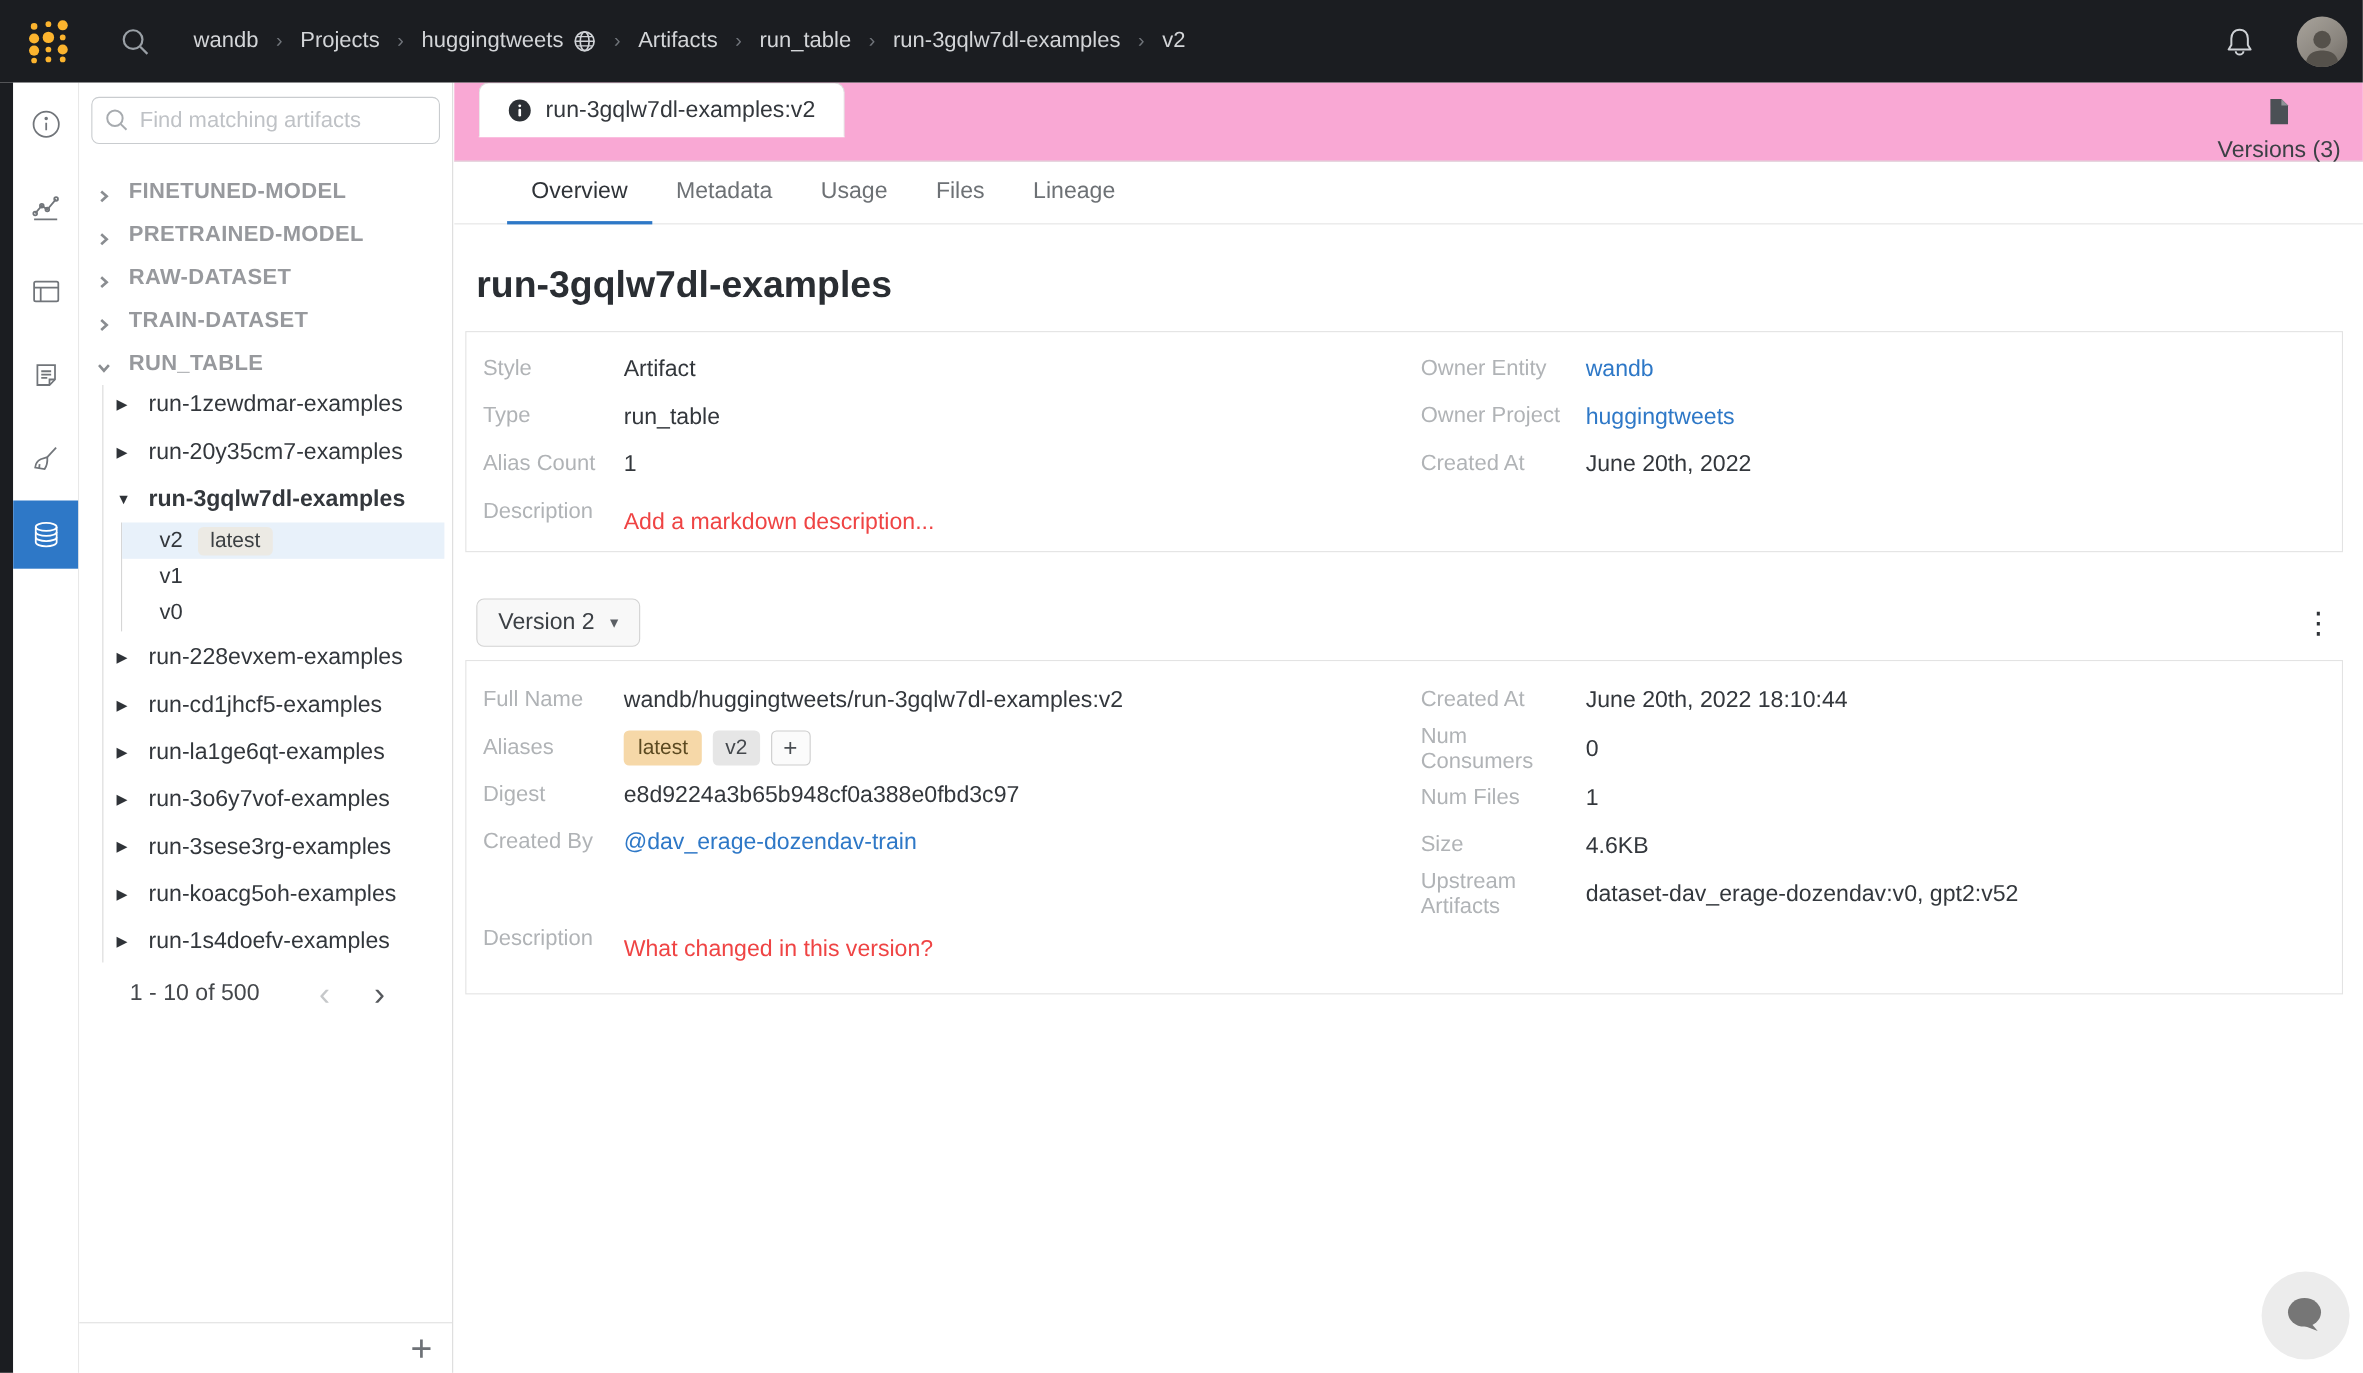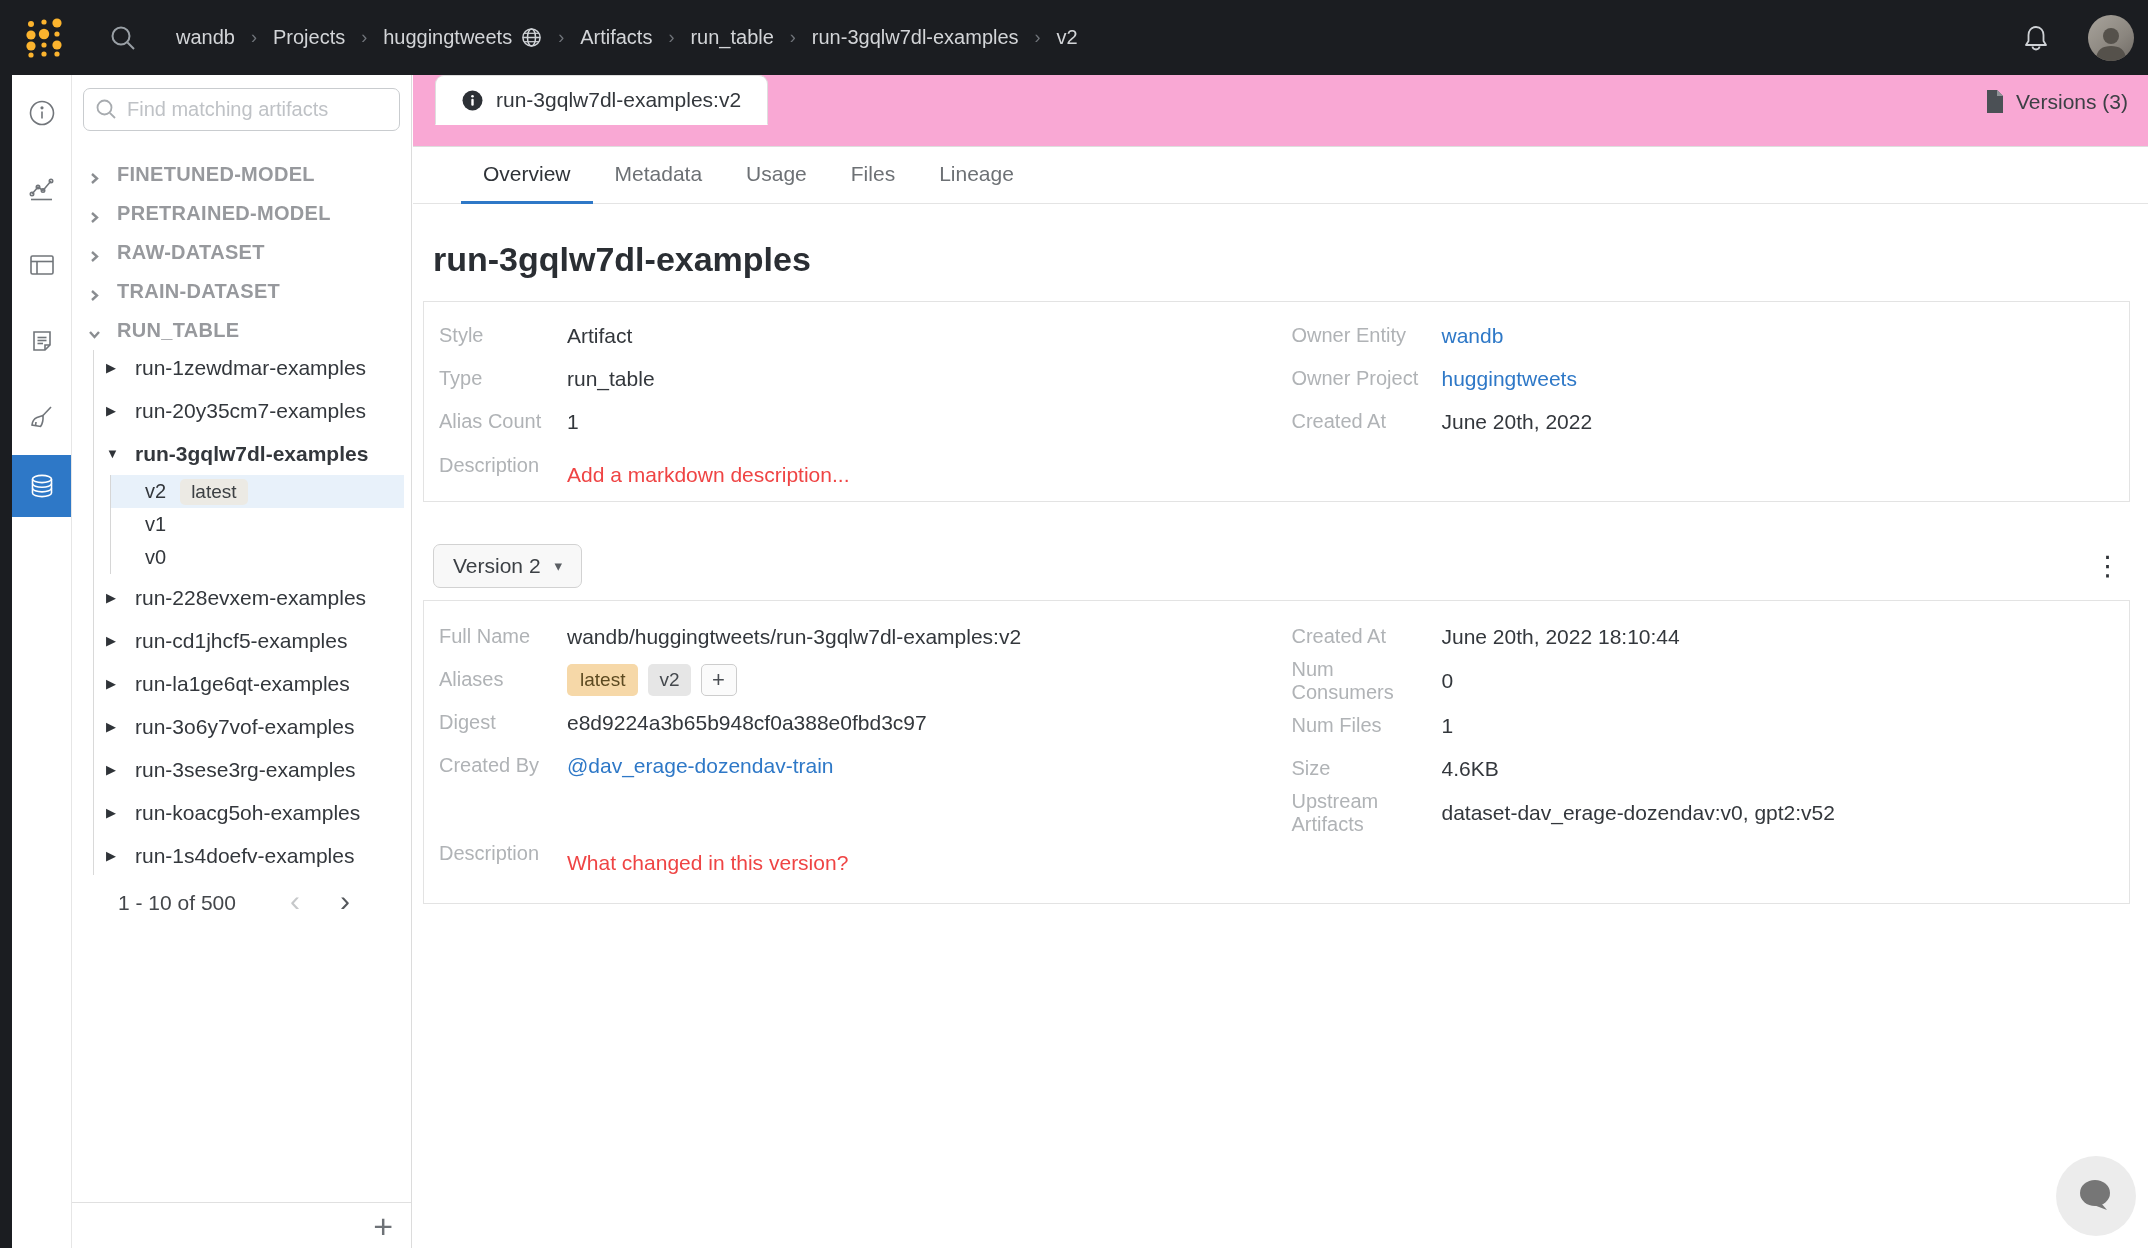--- a/index.html
+++ b/index.html
@@ -68,41 +68,41 @@
   .run-row .tri{ font-size:13px; color:#2f3338; flex:none; width:12px; }
   .run-row.bold{ font-weight:700; }
 
   .version-list{ margin:0 7px 2px 38px; border-left:1px solid #d6d6d6; }
   .ver-row{ height:33px; display:flex; align-items:center; padding-left:34px; gap:14px;
     font-size:20px; color:#33373c; cursor:pointer; }
   .ver-row.selected{ background:#e8f1fa; }
   .tag-latest-side{ background:#eceae4; border-radius:5px; padding:2px 11px;
     font-size:19px; color:#3c4043; }
 
-  .pagination{ margin-top:14px; padding-left:46px; display:flex; align-items:flex-start;
+  .pagination{ margin-top:14px; padding-left:46px; display:flex; align-items:flex-end;
     font-size:21px; color:#44474b; }
   .pg-chev{ font-size:30px; line-height:20px; cursor:pointer; font-weight:400; }
   .pg-prev{ margin-left:54px; color:#c6c8ca; }
   .pg-next{ margin-left:40px; color:#55585c; }
 
   .panel-footer{ position:absolute; left:0; bottom:0; width:100%; height:46px;
     border-top:1px solid #e0e0e0; display:flex; align-items:center; }
   .footer-plus{ margin-left:auto; margin-right:18px; font-size:34px; font-weight:300;
     color:#6e7277; cursor:pointer; line-height:30px; }
 
   
   .main{ position:absolute; left:413px; top:75px; width:1735px; height:1173px; background:#fff; }
   .header-strip{ height:72px; background:#f9a8d4; border-bottom:1px solid #dedede;
     display:flex; align-items:flex-start; position:relative; }
   .artifact-tab{ margin-left:22px; height:50px; margin-bottom:-1px; background:#fff;
     border:1px solid #dedede; border-bottom:1px solid #fff; border-radius:9px 9px 0 0;
     display:flex; align-items:center; gap:13px; padding:0 26px; cursor:pointer; }
   .artifact-tab .tab-label{ font-size:21px; color:#33373c; white-space:nowrap; }
   .versions-btn{ position:absolute; right:20px; top:14px; display:flex; align-items:center;
-    gap:11px; cursor:pointer; font-size:21px; color:#3c4045; }
+    gap:11px; cursor:pointer; font-size:21px; color:#3c4045;flex-direction:column; }
 
   .tabs-row{ height:57px; border-bottom:1px solid #e4e4e4; display:flex; padding-left:48px; }
   .tab{ padding:0 22px; display:flex; align-items:center; font-size:21px; color:#6d7175;
     cursor:pointer; border-bottom:3px solid transparent; margin-bottom:-1px; }
   .tab.active{ color:#2f3338; border-bottom-color:var(--accent); }
 
   .content{ padding:0 18px 0 10px; position:relative; }
   .page-title{ font-size:34px; font-weight:700; color:#2a2e33; margin:36px 0 22px 10px; }
 
   .info-box{ border:1px solid var(--border); display:flex; padding:12px 0 14px 0; }

